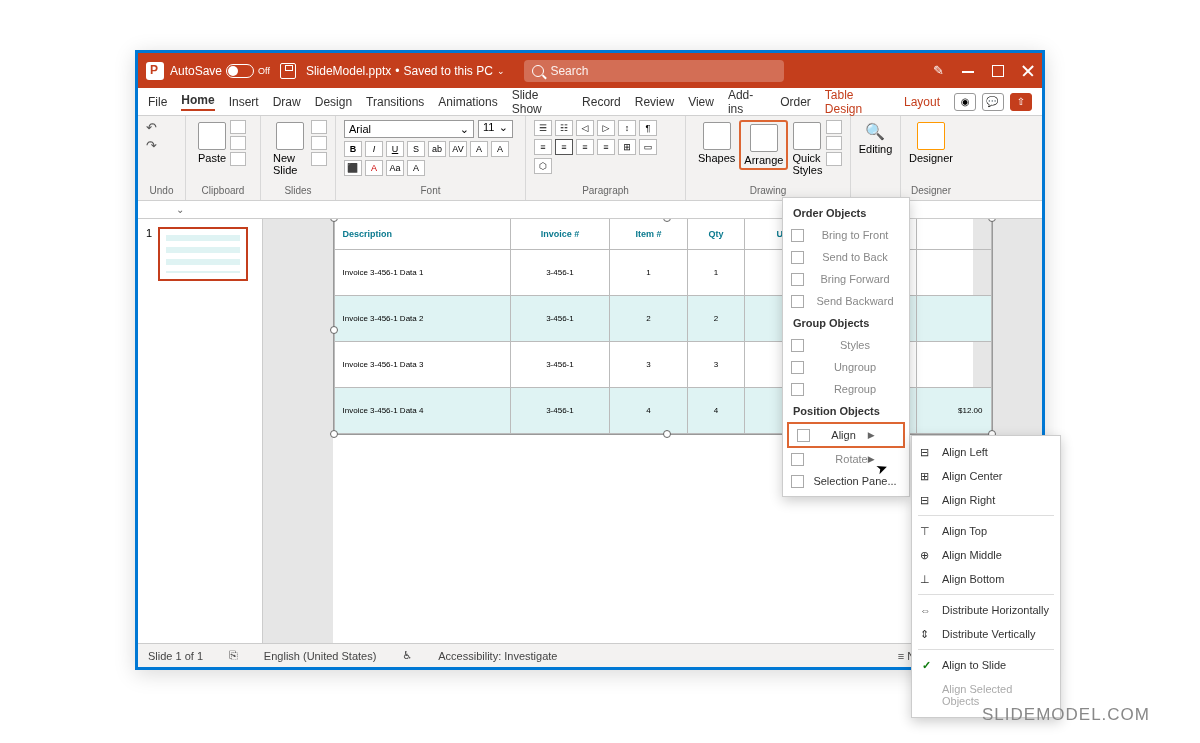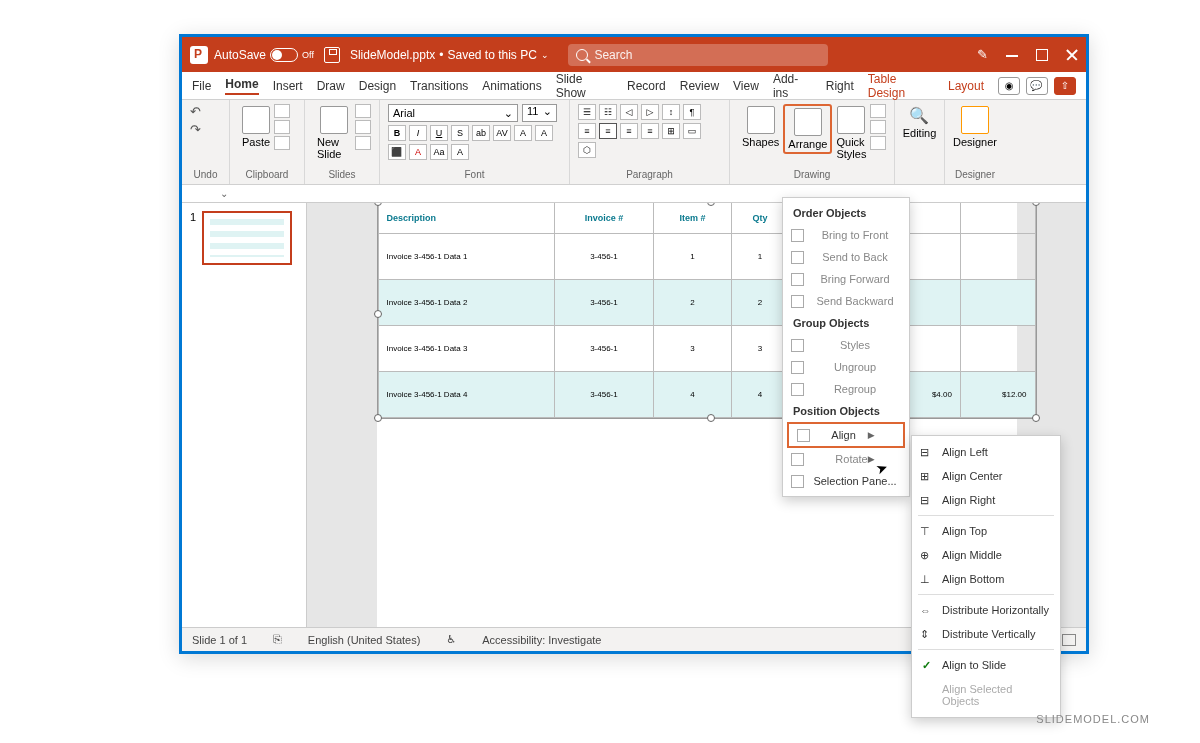--- a/index.html
+++ b/index.html
@@ -1,17 +1,17 @@
 <!DOCTYPE html>
 <html><head>
 <meta charset="utf-8">
 <style>
 * { margin: 0; padding: 0; box-sizing: border-box; font-family: 'Segoe UI', sans-serif; }
 body { background: #fff; width: 1200px; height: 743px; position: relative; }
-.outer-frame { position: absolute; top: 34px; left: 135px; width: 910px; height: 620px; border: 3px solid #0078d4; box-shadow: 0 4px 20px rgba(0,0,0,0.15); background: #fff; margin-left: 44px; }
+.outer-frame { position: absolute; top: 50px; left: 135px; width: 910px; height: 620px; border: 3px solid #0078d4; box-shadow: 0 4px 20px rgba(0,0,0,0.15); background: #fff; }
 .titlebar { height: 35px; background: #c43e1c; display: flex; align-items: center; padding: 0 8px; color: #fff; font-size: 12px; }
 .tb-icon { width: 18px; height: 18px; margin-right: 6px; background: #fff; border-radius: 3px; display: inline-block; position: relative; }
 .tb-icon::after { content: "P"; color: #c43e1c; font-weight: bold; position: absolute; left: 4px; top: 1px; font-size: 12px; }
 .autosave-toggle { display: flex; align-items: center; gap: 4px; margin-right: 10px; }
 .toggle-pill { width: 28px; height: 14px; border: 1px solid #fff; border-radius: 7px; position: relative; }
 .toggle-pill::after { content: ""; width: 10px; height: 10px; background: #fff; border-radius: 50%; position: absolute; top: 1px; left: 1px; }
 .save-icon { width: 16px; height: 16px; border: 1px solid #fff; border-radius: 2px; margin-right: 10px; position: relative; }
 .save-icon::after { content: ""; width: 6px; height: 4px; border: 1px solid #fff; position: absolute; top: 1px; left: 4px; }
 .searchbox { margin-left: 20px; width: 260px; height: 22px; background: rgba(255,255,255,0.25); border-radius: 4px; display: flex; align-items: center; padding: 0 8px; gap: 6px; }
 .search-mag { width: 12px; height: 12px; border: 1.5px solid #fff; border-radius: 50%; position: relative; }
@@ -63,21 +63,21 @@
 .dd-item { padding: 5px 10px 5px 28px; color: #888; display: flex; align-items: center; justify-content: center; position: relative; }
 .dd-item.enabled { color: #333; gap: 12px; }
 .dd-item .sub-arrow { font-size: 9px; color: #666; }
 .dd-item.hl { border: 2px solid #d63; margin: 0 4px; padding-left: 24px; }
 .dd-ico { position: absolute; left: 8px; width: 13px; height: 13px; border: 1px solid #aaa; }
 .submenu { position: absolute; top: 435px; left: 911px; width: 150px; background: #fff; border: 1px solid #ccc; box-shadow: 0 4px 12px rgba(0,0,0,0.2); font-size: 11px; padding: 4px 0; }
 .sm-item { padding: 6px 10px 6px 30px; color: #333; position: relative; }
 .sm-item.dis { color: #aaa; }
 .sm-item .chk { position: absolute; left: 10px; color: #107c10; font-weight: bold; }
 .sm-sep { height: 1px; background: #ddd; margin: 3px 6px; }
-.watermark { position: absolute; bottom: 18px; right: 50px; font-size: 11px; letter-spacing: 1px; color: #888; }
+.watermark { position: absolute; bottom: 18px; right: 50px; font-size: 17px; letter-spacing: 1px; color: #888; }
 .collapse-handle { position: absolute; bottom: 68px; right: 6px; font-size: 10px; color: #666; }
 .cursor-arrow { position: absolute; top: 460px; left: 876px; font-size: 14px; transform: rotate(-20deg); z-index: 100; }
 .mini-icons { display: flex; flex-direction: column; gap: 2px; }
 .mini-icons span { display: block; width: 16px; height: 14px; border: 1px solid #bbb; background: #fff; }
 .undo-col { display: flex; flex-direction: column; gap: 3px; font-size: 13px; color: #555; }
 </style>
 </head>
 <body>
 
 <div class="outer-frame">
@@ -112,21 +112,21 @@
     <span class="tab">Insert</span>
     <span class="tab">Draw</span>
     <span class="tab">Design</span>
     <span class="tab">Transitions</span>
     <span class="tab">Animations</span>
     <span class="tab">Slide Show</span>
     <span class="tab">Record</span>
     <span class="tab">Review</span>
     <span class="tab">View</span>
     <span class="tab">Add-ins</span>
-    <span class="tab">Right</span>
+    <span class="tab">Order</span>
     <span class="tab context">Table Design</span>
     <span class="tab context">Layout</span>
     <div class="tabs-right">
       <span class="tab-btn">◉</span>
       <span class="tab-btn">💬</span>
       <span class="tab-btn share">⇧</span>
     </div>
   </div>
 
   <div class="ribbon">

